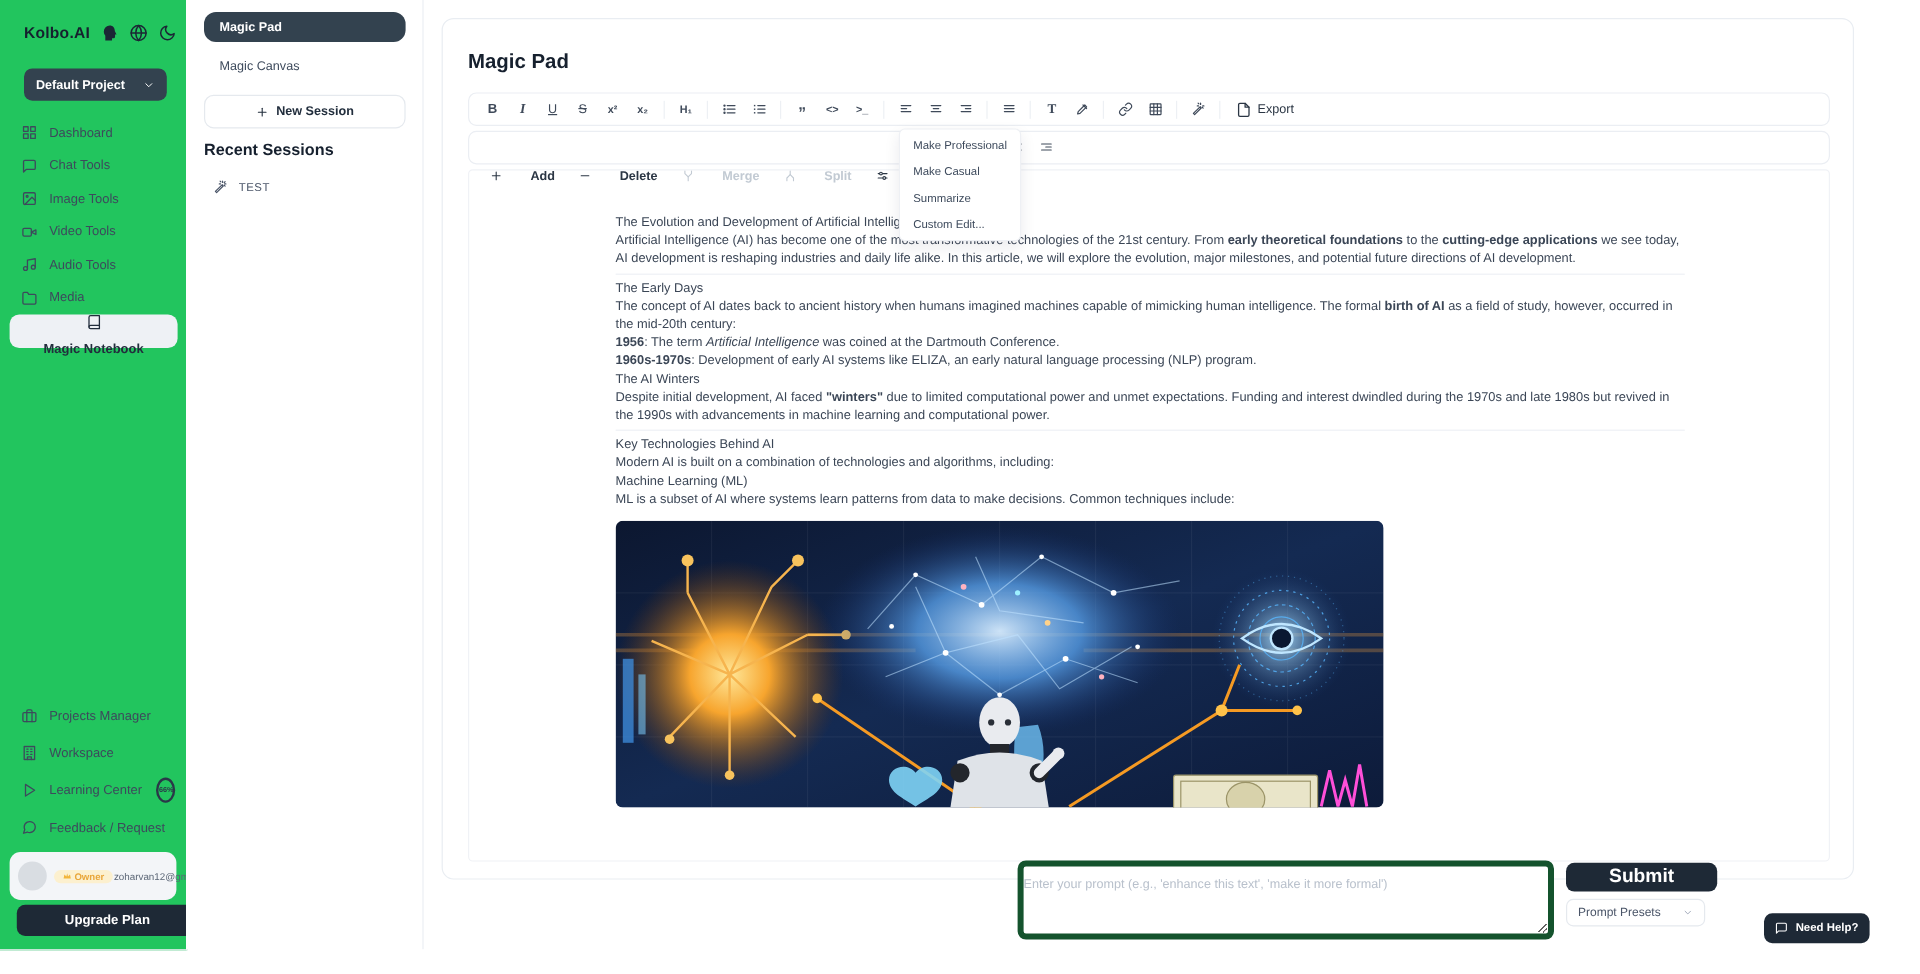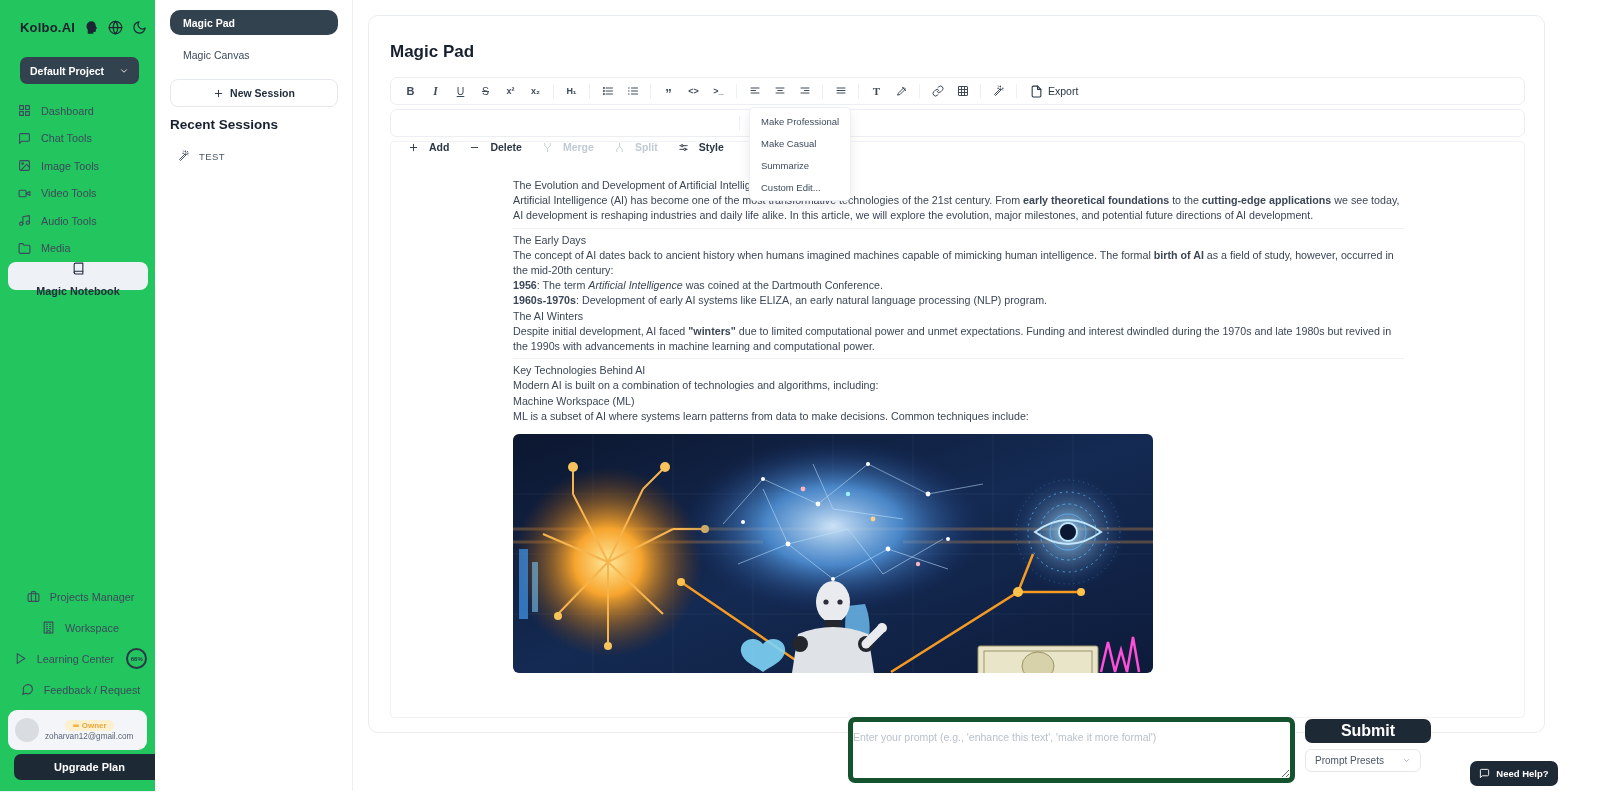--- a/index.html
+++ b/index.html
@@ -19,28 +19,28 @@
   .logo-text{font-size:13px;font-weight:800;color:#16202e;letter-spacing:.2px;}
   .logo-row .icon svg{width:15px;height:15px;}
   .project-btn{position:absolute;left:20px;top:57px;width:119px;height:27px;background:#33424f;color:#fff;
     border:none;border-radius:7px;font-size:10.5px;font-weight:700;display:flex;align-items:center;
     justify-content:space-between;padding:0 10px;cursor:pointer;font-family:inherit;}
   .project-btn .icon svg{width:10px;height:10px;}
   #side-nav{position:absolute;left:8px;top:97px;width:140px;display:flex;flex-direction:column;}
   .nav-item{display:flex;align-items:center;gap:10px;height:27.5px;padding:0 10px;border-radius:8px;
     font-size:10.8px;color:#3d4a5c;cursor:pointer;white-space:nowrap;}
   .nav-item.selected{background:#eef1f5;font-weight:600;color:#222e3d;flex-direction:column;}
-  #side-nav-bottom{position:absolute;left:8px;top:581px;width:145px;display:flex;flex-direction:column;align-items:center;}
+  #side-nav-bottom{position:absolute;left:8px;top:581px;width:145px;display:flex;flex-direction:column;}
   #side-nav-bottom .nav-item{height:31px;}
   .ring{width:21px;height:21px;border-radius:50%;border:2px solid #2a3848;display:flex;align-items:center;
     justify-content:center;font-size:6px;font-weight:700;color:#2a3848;box-sizing:border-box;margin-left:2px;}
   .user-card{position:absolute;left:8px;top:710px;width:139px;height:40px;background:#f3f5f8;border-radius:9px;
     display:flex;align-items:center;gap:6px;padding:0 7px;box-sizing:border-box;cursor:pointer;}
   .avatar{width:24px;height:24px;border-radius:50%;background:#d9dde2;flex:none;}
-  .user-info{display:flex;flex-direction:column;align-items:center;gap:1px;min-width:0;}
+  .user-info{display:flex;flex-direction:row;align-items:center;gap:1px;min-width:0;}
   .owner-badge{background:#fcf0cf;color:#e9a63a;font-size:8px;font-weight:700;padding:1px 7px;border-radius:8px;
     display:inline-flex;gap:2px;align-items:center;}
   .owner-badge .icon svg{width:8px;height:8px;}
   .email{font-size:8.2px;color:#5b6676;white-space:nowrap;}
   .upgrade-btn{position:absolute;left:14px;top:754px;width:151px;height:26px;background:#1e2936;color:#fff;
     font-weight:700;font-size:11px;border:none;border-radius:7px;cursor:pointer;font-family:inherit;}
 
   
   .sessions{position:absolute;left:155px;top:0;width:197px;height:791px;background:#fff;border-right:1px solid #eceff3;}
   .pill-active{position:absolute;left:15px;top:10px;width:168px;height:25px;background:#33424f;color:#fff;
@@ -68,21 +68,21 @@
   .tbi svg{width:12px;height:12px;}
   .tb-divider{width:1px;height:15px;background:#edf0f4;margin:0 5px;flex:none;}
   .glyph-b{font-weight:800;font-size:11px;}
   .glyph-i{font-style:italic;font-family:"Liberation Serif",serif;font-size:11.5px;font-weight:600;}
   .glyph-u{text-decoration:underline;font-size:10.5px;}
   .glyph-s{text-decoration:line-through;font-size:10.5px;}
   .glyph-sm{font-size:9px;font-weight:700;}
   .glyph-t{font-size:11px;font-weight:600;font-family:"Liberation Serif",serif;}
   .glyph-q{font-size:13px;font-weight:800;line-height:6px;padding-top:6px;}
   .export-btn{display:flex;align-items:center;gap:5px;font-size:10.5px;color:#2b3644;padding:0 8px;cursor:pointer;flex:none;}
-  .tb-btn{display:flex;align-items:flex-end;gap:10px;font-size:10.5px;font-weight:600;color:#2b3644;padding:0 10px;cursor:pointer;flex:none;margin-top:48px;}
+  .tb-btn{display:flex;align-items:flex-start;gap:23px;font-size:10.5px;font-weight:600;color:#2b3644;padding:0 10px;cursor:pointer;flex:none;margin-top:48px;}
   .tb-btn .icon svg{width:11px;height:11px;}
   .tb-btn.disabled{color:#c2cad3;}
 
   .doc{position:absolute;left:21px;top:125px;width:1135px;height:577px;border:1px solid #f0f2f6;border-radius:4px;
     overflow:hidden;box-sizing:border-box;}
   .doc-inner{padding:36px 120px 0 122px;}
   .para{font-size:10.7px;line-height:15.2px;color:#3b4656;margin:0;}
   .p-gap{margin-bottom:30px;}
   .block-divider{border:none;border-top:1px solid #eef1f5;margin:4px 0;}
   .doc-image{margin-top:10px;width:640px;height:239px;border-radius:6px;display:block;}
@@ -499,21 +499,21 @@
           <hr class="block-divider">
           <p class="para"><span>The Early Days</span></p>
           <p class="para"><span>The concept of AI dates back to ancient history when humans imagined machines capable of mimicking human intelligence. The formal </span><span style="font-weight: 700;">birth of AI</span><span> as a field of study, however, occurred in the mid-20th century:</span></p>
           <p class="para"><span style="font-weight: 700;">1956</span><span>: The term </span><span style="font-style: italic;">Artificial Intelligence</span><span> was coined at the Dartmouth Conference.</span></p>
           <p class="para"><span style="font-weight: 700;">1960s-1970s</span><span>: Development of early AI systems like ELIZA, an early natural language processing (NLP) program.</span></p>
           <p class="para"><span>The AI Winters</span></p>
           <p class="para"><span>Despite initial development, AI faced </span><span style="font-weight: 700;">"winters"</span><span> due to limited computational power and unmet expectations. Funding and interest dwindled during the 1970s and late 1980s but revived in the 1990s with advancements in machine learning and computational power.</span></p>
           <hr class="block-divider">
           <p class="para"><span>Key Technologies Behind AI</span></p>
           <p class="para"><span>Modern AI is built on a combination of technologies and algorithms, including:</span></p>
-          <p class="para"><span>Machine Workspace (ML)</span></p>
+          <p class="para"><span>Machine Learning (ML)</span></p>
           <p class="para"><span>ML is a subset of AI where systems learn patterns from data to make decisions. Common techniques include:</span></p>
         </div>
 
       <svg class="doc-image" viewBox="0 0 640 239" preserveAspectRatio="none">
         <defs>
           <linearGradient id="nbg" x1="0" y1="0" x2="1" y2="1">
             <stop offset="0" stop-color="#0c1730"></stop>
               <stop offset="0.5" stop-color="#142a52"></stop>
               <stop offset="1" stop-color="#0d1b3a"></stop>
           </linearGradient>

